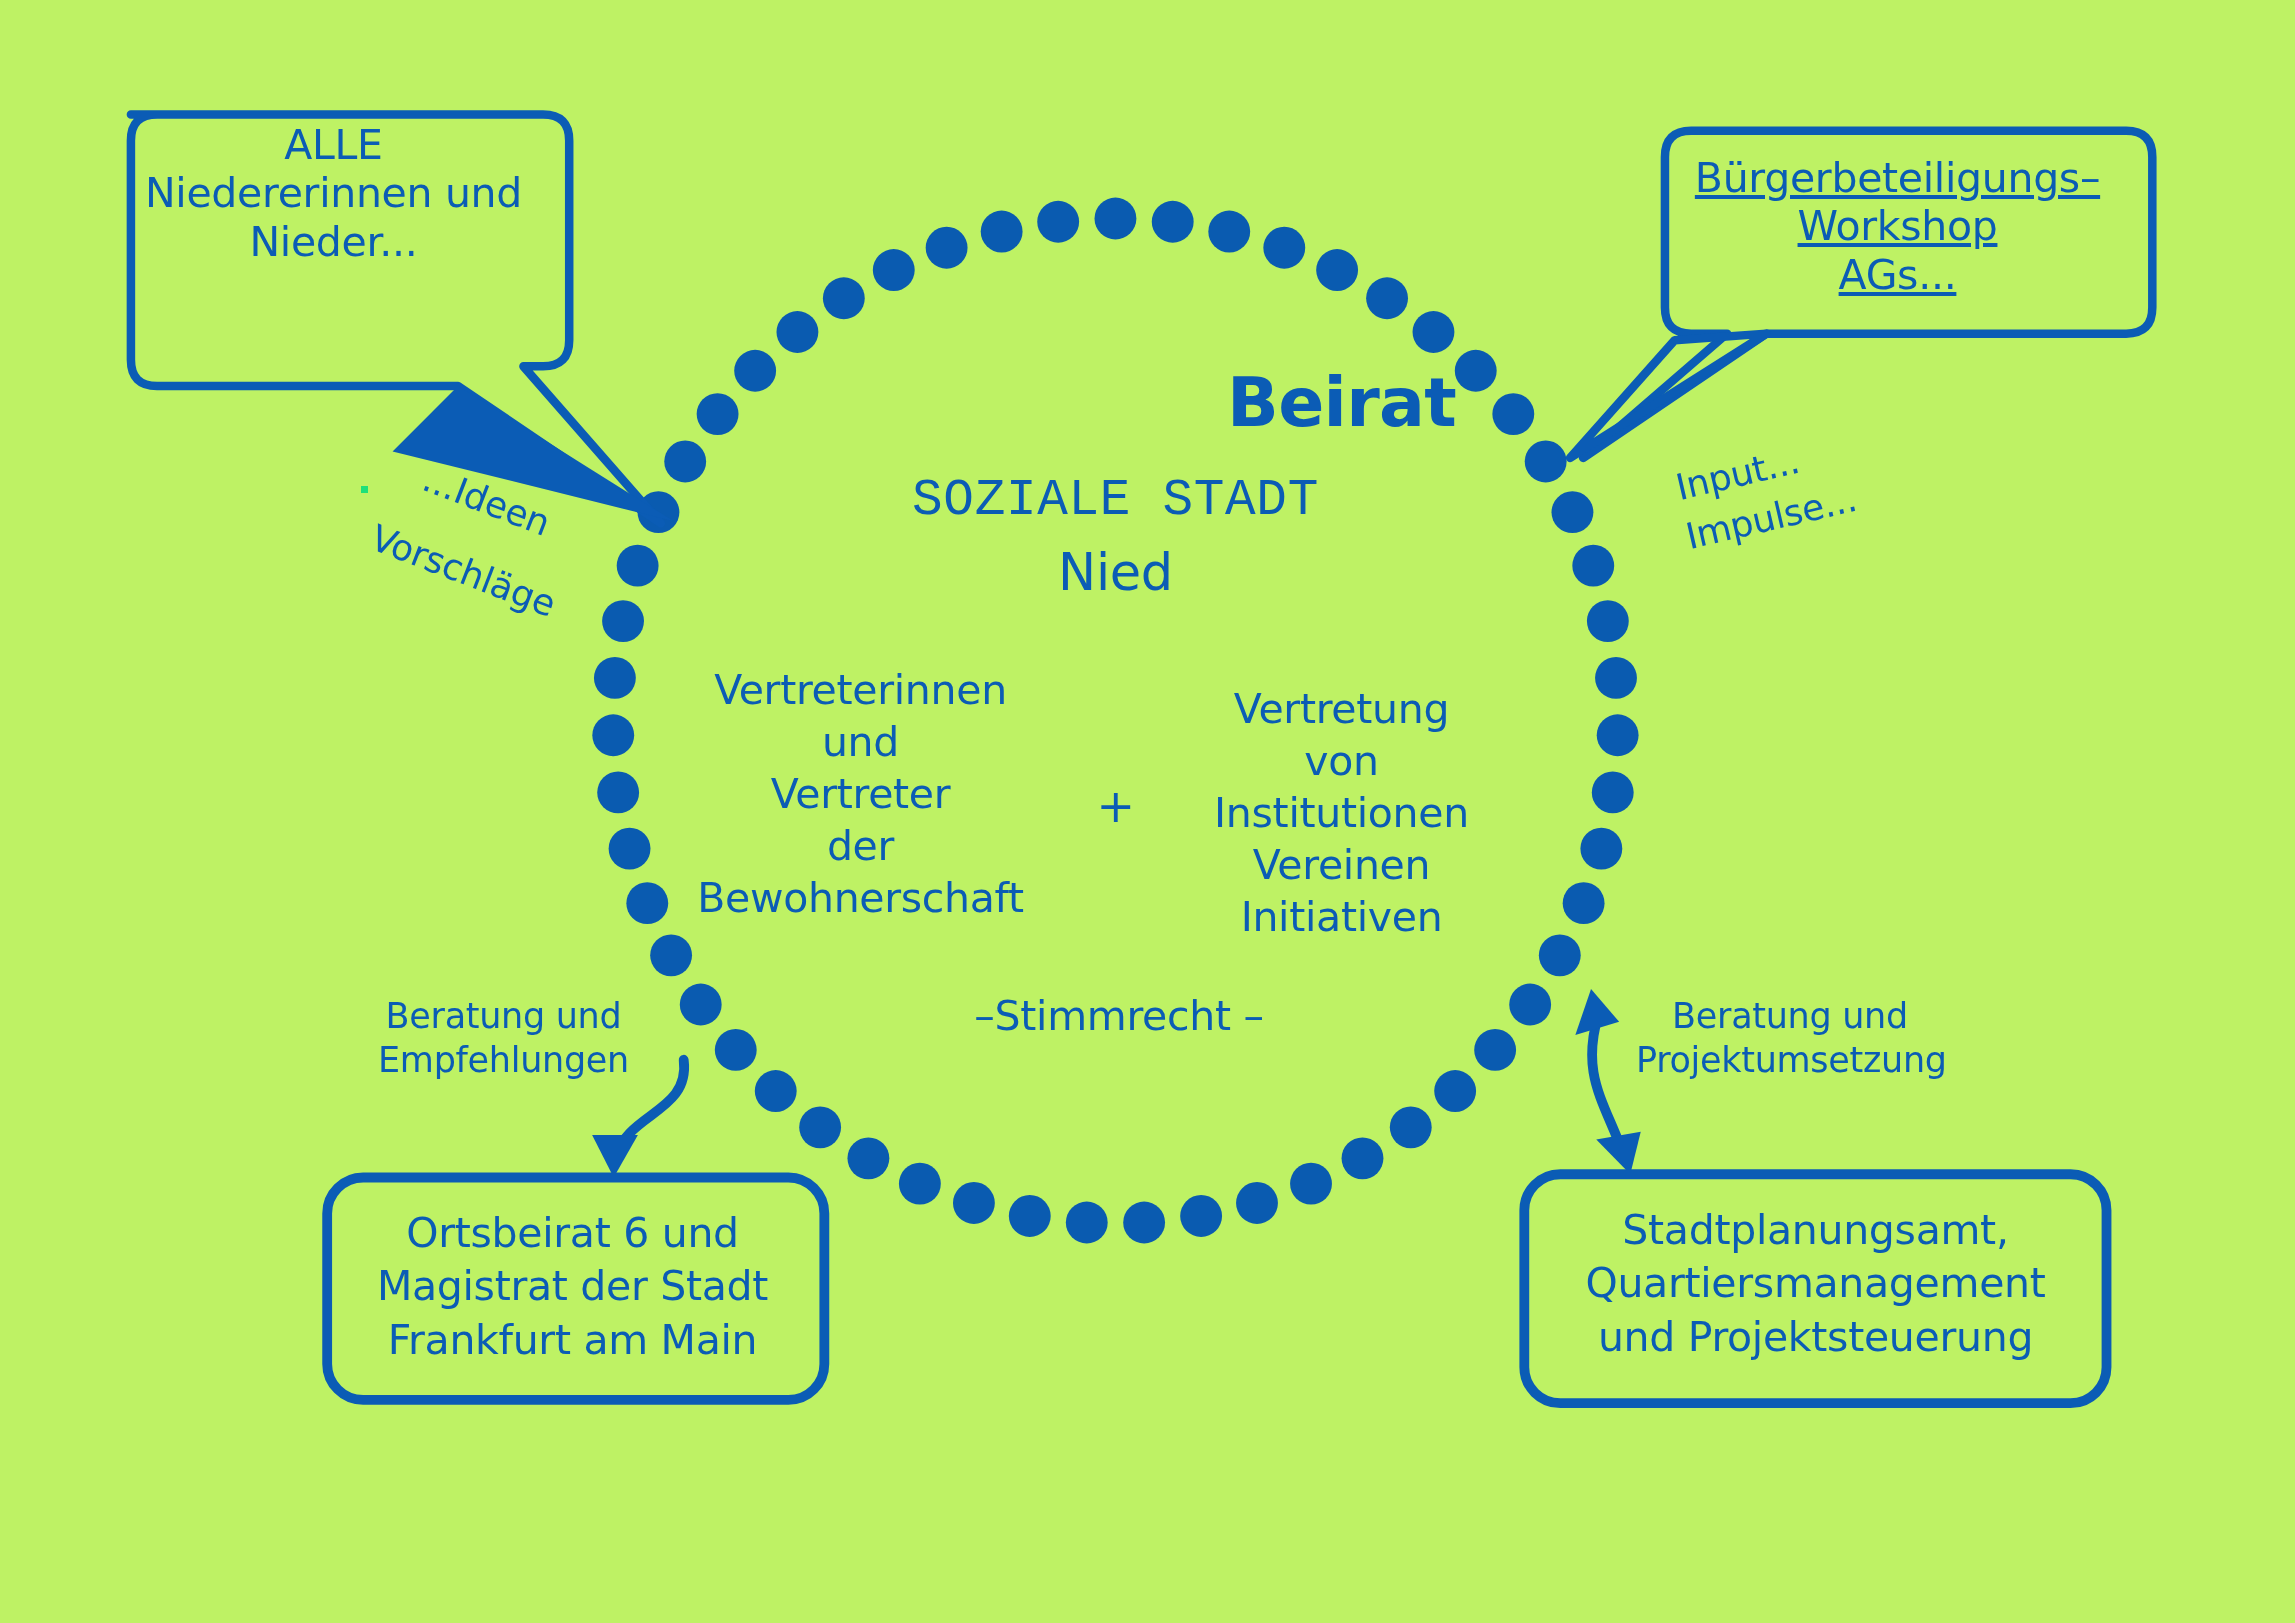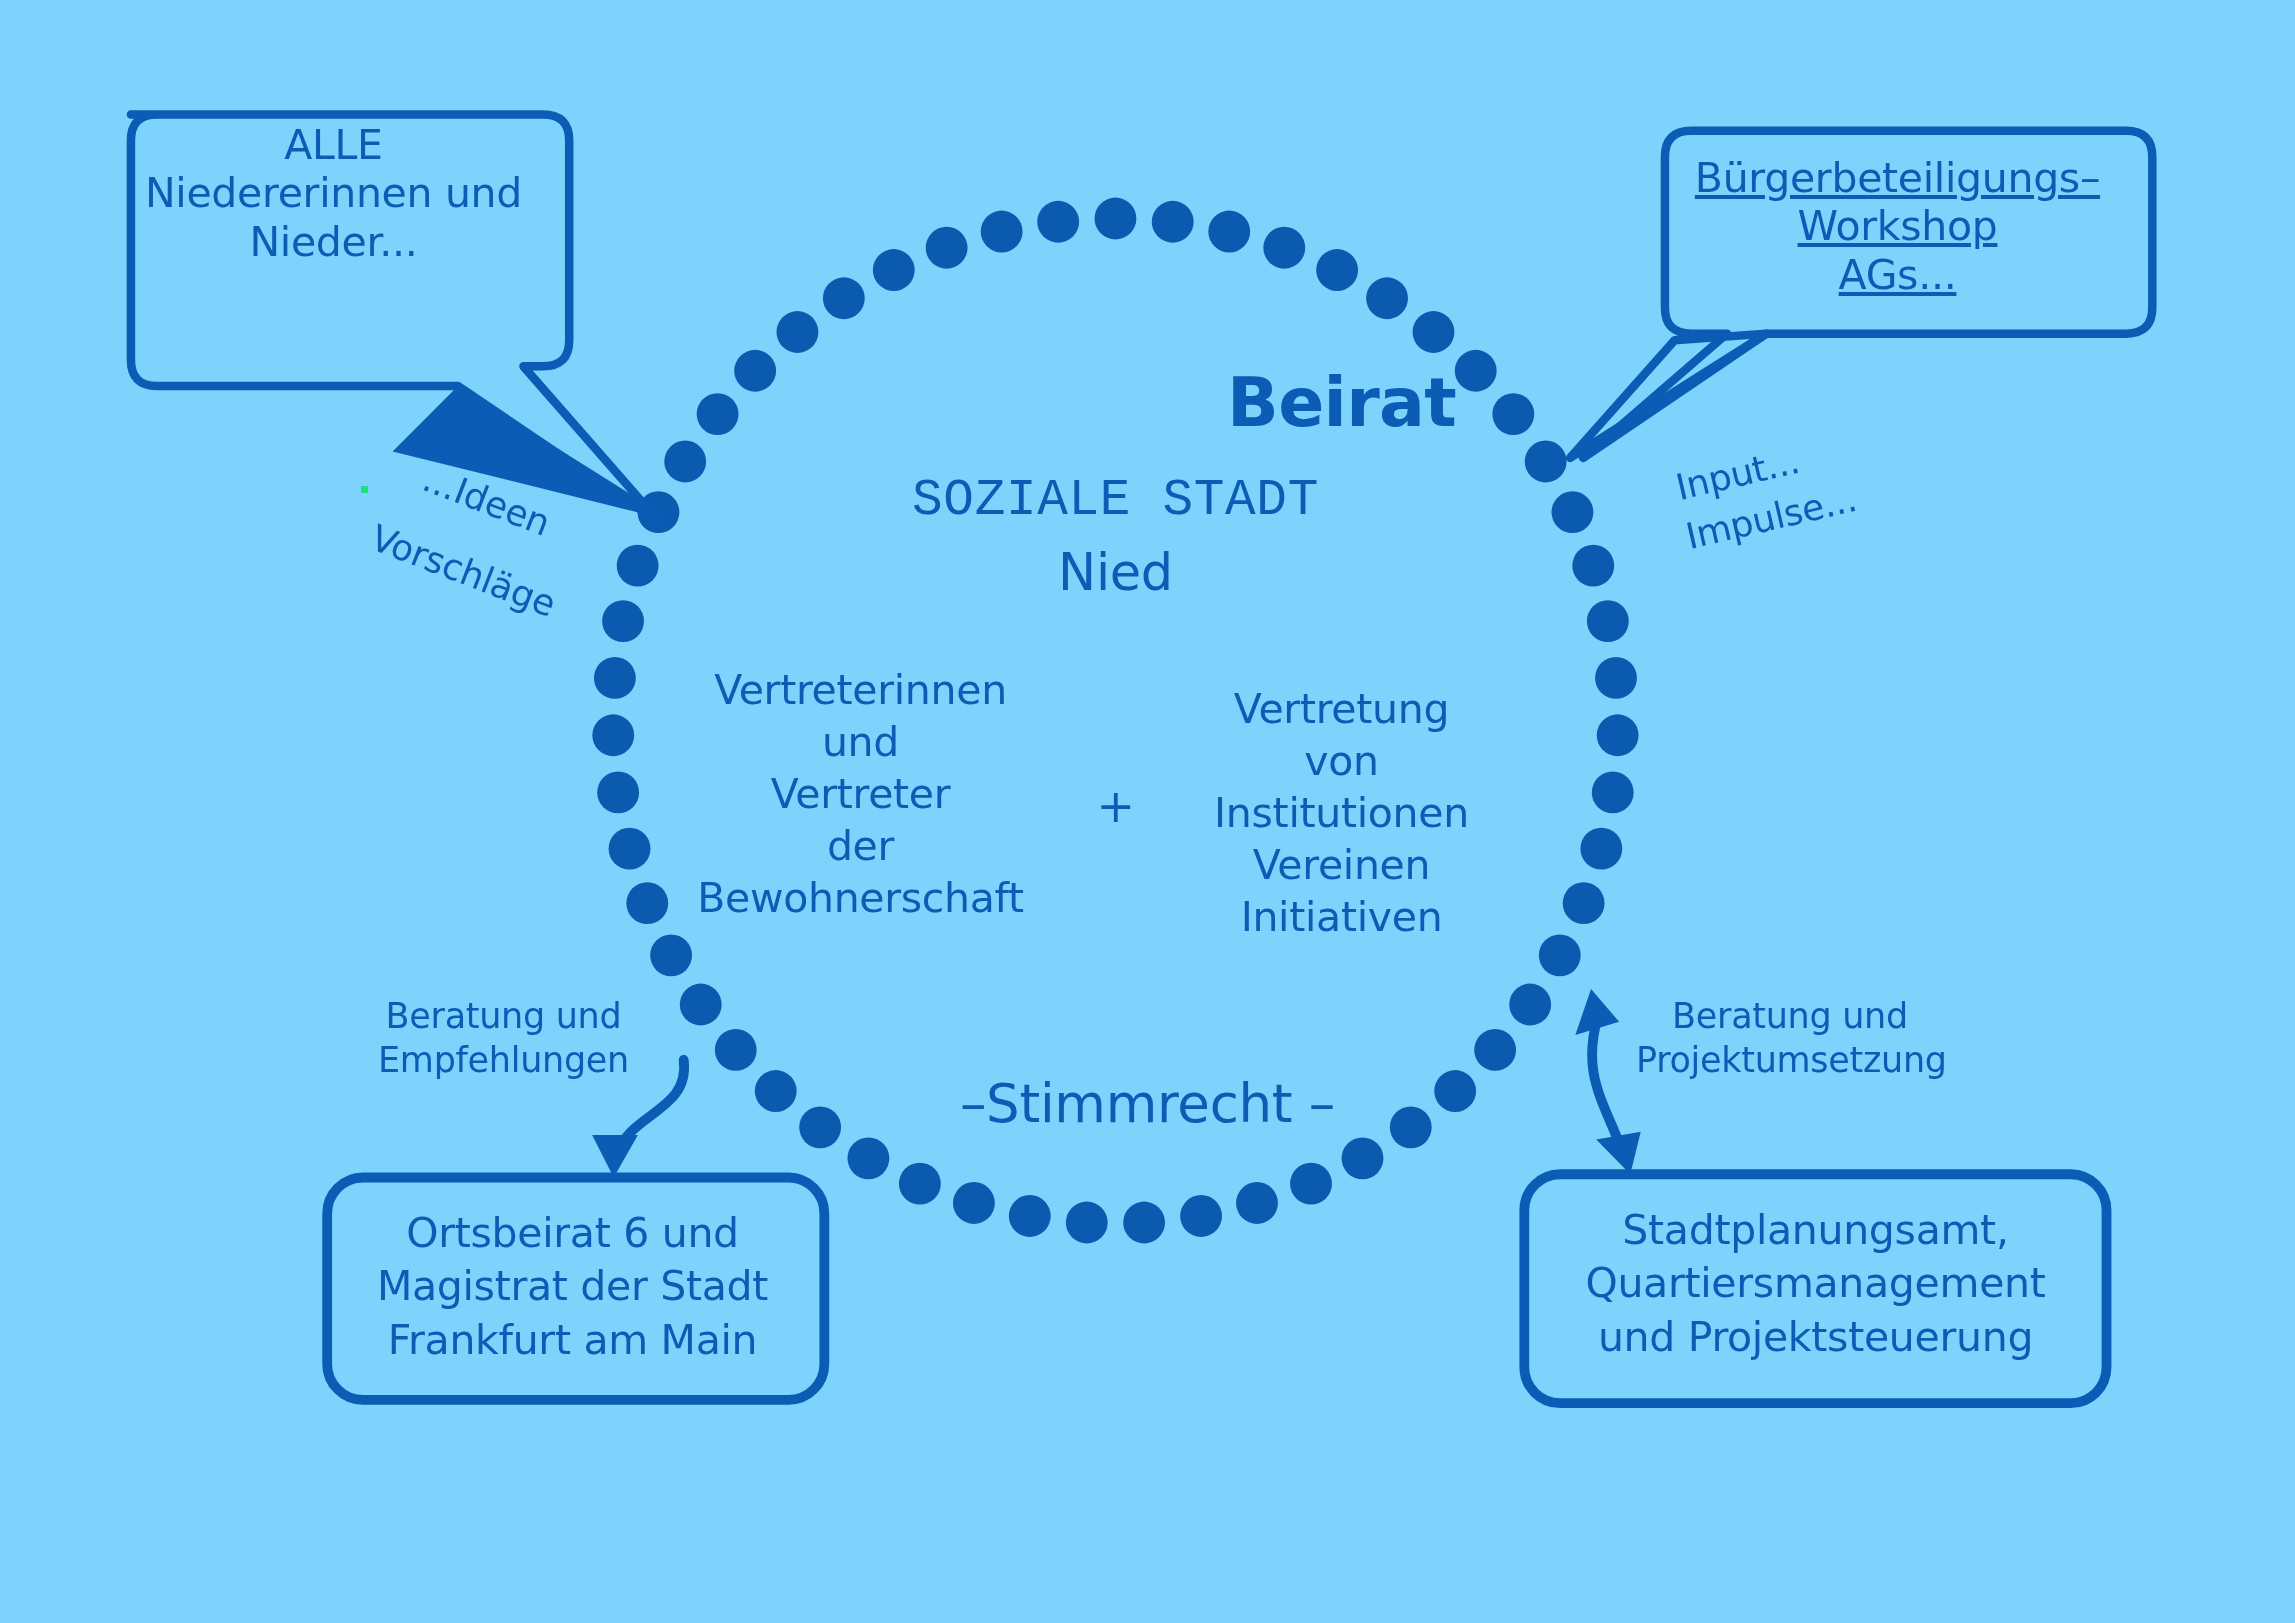--- a/index.html
+++ b/index.html
@@ -4,21 +4,21 @@
 <style>
   html, body {
     margin: 0;
     padding: 0;
     background: #d9d9d9;
   }
   #stage {
     position: relative;
     width: 2295px;
     height: 1623px;
-    background: #7dd3fc;
+    background: #bef264;
     overflow: hidden;
     font-family: "DejaVu Sans", sans-serif;
   }
   #svg-layer {
     position: absolute;
     left: 0; top: 0;
     width: 2295px;
     height: 1623px;
   }
   .txt {
@@ -79,24 +79,23 @@
     font-size: 46px;
   }
   #col-right {
     left: 1178px; top: 664px;
     width: 327px;
     font-size: 41px;
     line-height: 1.27;
     margin-top: 19px;
   }
   #stimmrecht {
-    left: 903px; top: 1073px;
+    left: 903px; top: 992px;
     width: 432px;
-    font-size: 53px;
-    text-align: right;
+    font-size: 41px;
   }
 
   
   #ann-ideen {
     left: 432px; top: 458px;
     width: 222px;
     font-size: 36px;
     text-align: left;
     transform: rotate(21deg);
     transform-origin: 0 0;

